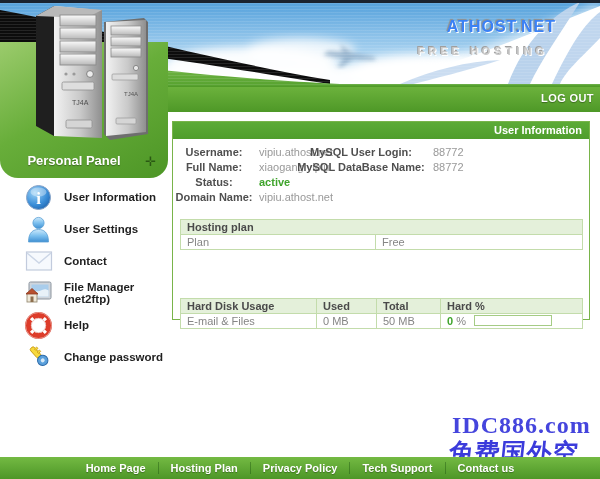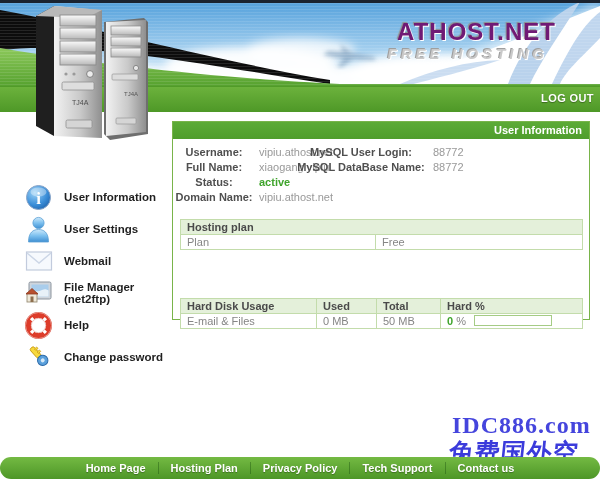--- a/index.html
+++ b/index.html
@@ -11,26 +11,26 @@
 
   
   .header { position:absolute; left:0; top:0; width:600px; height:112px; }
   .header svg { position:absolute; left:0; top:0; }
   .scanlines {
     position:absolute; left:0; top:0; width:600px; height:86px; pointer-events:none;
     background:repeating-linear-gradient(to bottom, rgba(255,255,255,.10) 0 1px, rgba(0,0,0,0) 1px 3px);
   }
   .topline { position:absolute; left:0; top:0; width:600px; height:3px; background:#1a2330; }
   .logo-title {
-    position:absolute; top:18px; right:44px; font-size:24px; font-weight:bold; letter-spacing:1px;
-    color:#701a75; text-shadow:1px 1px 0 #ffffff, -1px -1px 1px #8f8f8f;
+    position:absolute; top:18px; right:44px; font-size:16px; font-weight:bold; letter-spacing:1px;
+    color:#3b82f6; text-shadow:1px 1px 0 #ffffff, -1px -1px 1px #8f8f8f;
   }
   .logo-sub {
-    position:absolute; top:45px; right:52px; font-size:15px; font-weight:bold; letter-spacing:4px;
-    color:#c9c9c9; text-shadow:1px 1px 0 #ffffff, -1px -1px 0 #9f9f9f;font-style:italic;
+    position:absolute; top:45px; right:52px; font-size:11px; font-weight:bold; letter-spacing:4px;
+    color:#c9c9c9; text-shadow:1px 1px 0 #ffffff, -1px -1px 0 #9f9f9f;
   }
   .logout {
     position:absolute; top:86px; right:0; height:26px; line-height:25px; padding-right:6px;
     color:#fff; font-size:11px; font-weight:bold; letter-spacing:.4px; cursor:pointer;
     text-shadow:0 1px 1px rgba(0,0,0,.35);
   }
 
   
   .side-panel {
     position:absolute; left:0; top:42px; width:168px; height:136px;
@@ -99,21 +99,21 @@
   .wm2 {
     position:absolute; left:447px; top:436px; font-size:25px; font-weight:bold; color:#3b3bdb;
     letter-spacing:1px; transform:skewX(-6deg);
     text-shadow:0 0 1px #fff, 1px 1px 0 #fff, -1px -1px 0 #fff, 0 2px 1px rgba(255,255,255,.8);
   }
 
   
   .footer {
     position:absolute; left:0; bottom:0; width:600px; height:22px;
     background:linear-gradient(#74ba43,#4d9627);
-    display:flex; align-items:center; justify-content:center;border-radius:11px;
+    display:flex; align-items:center; justify-content:center;
   }
   .footer a {
     color:#fff; font-size:11px; font-weight:bold; text-decoration:none; padding:0 12px;
     text-shadow:0 1px 1px rgba(0,0,0,.3); cursor:pointer; line-height:22px;
   }
   .footer .sep { width:1px; height:12px; background:rgba(0,50,0,.30); }
 </style>
 </head>
 <body>
 
@@ -166,20 +166,24 @@
       <rect x="0" y="86" width="600" height="26" fill="url(#gbar)"></rect>
       <rect x="0" y="86" width="600" height="1" fill="#3f8a1d" opacity=".6"></rect>
     </svg>
     <div class="scanlines"></div>
     <div class="topline"></div>
     <div class="logo-title">ATHOST.NET</div>
     <div class="logo-sub">FREE HOSTING</div>
     <div class="logout">LOG OUT</div>
   </div>
 
+  <div class="side-panel">
+    <div class="panel-title">Personal Panel</div>
+    <div class="move-icon">✛</div>
+  </div>
 
   <svg class="servers" width="140" height="152" viewBox="0 0 140 152">
     <defs>
       <linearGradient id="face" x1="0" y1="0" x2="1" y2="0">
         <stop offset="0" stop-color="#f2f2f2"></stop>
           <stop offset="0.55" stop-color="#c9c9c9"></stop>
           <stop offset="1" stop-color="#8f8f8f"></stop>
       </linearGradient>
       <linearGradient id="bay" x1="0" y1="0" x2="0" y2="1">
         <stop offset="0" stop-color="#fbfbfb"></stop>
@@ -254,21 +258,21 @@
       </span>
       <span class="ml">User Settings</span>
     </li>
     <li>
       <span class="mi">
         <svg width="28" height="22" viewBox="0 0 28 22">
           <rect x="1.5" y="2" width="25" height="18" fill="#f6f9fd" stroke="#c2cbdd" stroke-width="1.2"></rect>
           <path d="M2,3 L14,13 L26,3" fill="none" stroke="#ccd6e6" stroke-width="1.4"></path>
         </svg>
       </span>
-      <span class="ml">Webmail</span>
+      <span class="ml">Contact</span>
     </li>
     <li>
       <span class="mi">
         <svg width="28" height="26" viewBox="0 0 28 26">
           <rect x="4" y="2" width="22" height="17" rx="1.5" fill="#cfd5dc" stroke="#8d959e" stroke-width="1"></rect>
           <rect x="6.5" y="4.5" width="17" height="12" fill="#a9cdec"></rect>
           <path d="M6.5,13 C10,10.5 14,12 17,10 C20,8.5 22,9.5 23.5,10.5 L23.5,16.5 L6.5,16.5 Z" fill="#e8f1f8"></path>
           <rect x="2" y="13" width="10" height="9" fill="#efe9da" stroke="#9a8f77" stroke-width="0.9"></rect>
           <path d="M1,14 L7,8.5 L13,14 Z" fill="#b8502f" stroke="#8d3a20" stroke-width="0.8"></path>
           <rect x="5.5" y="16.5" width="3" height="5.5" fill="#8d6f4e"></rect>

